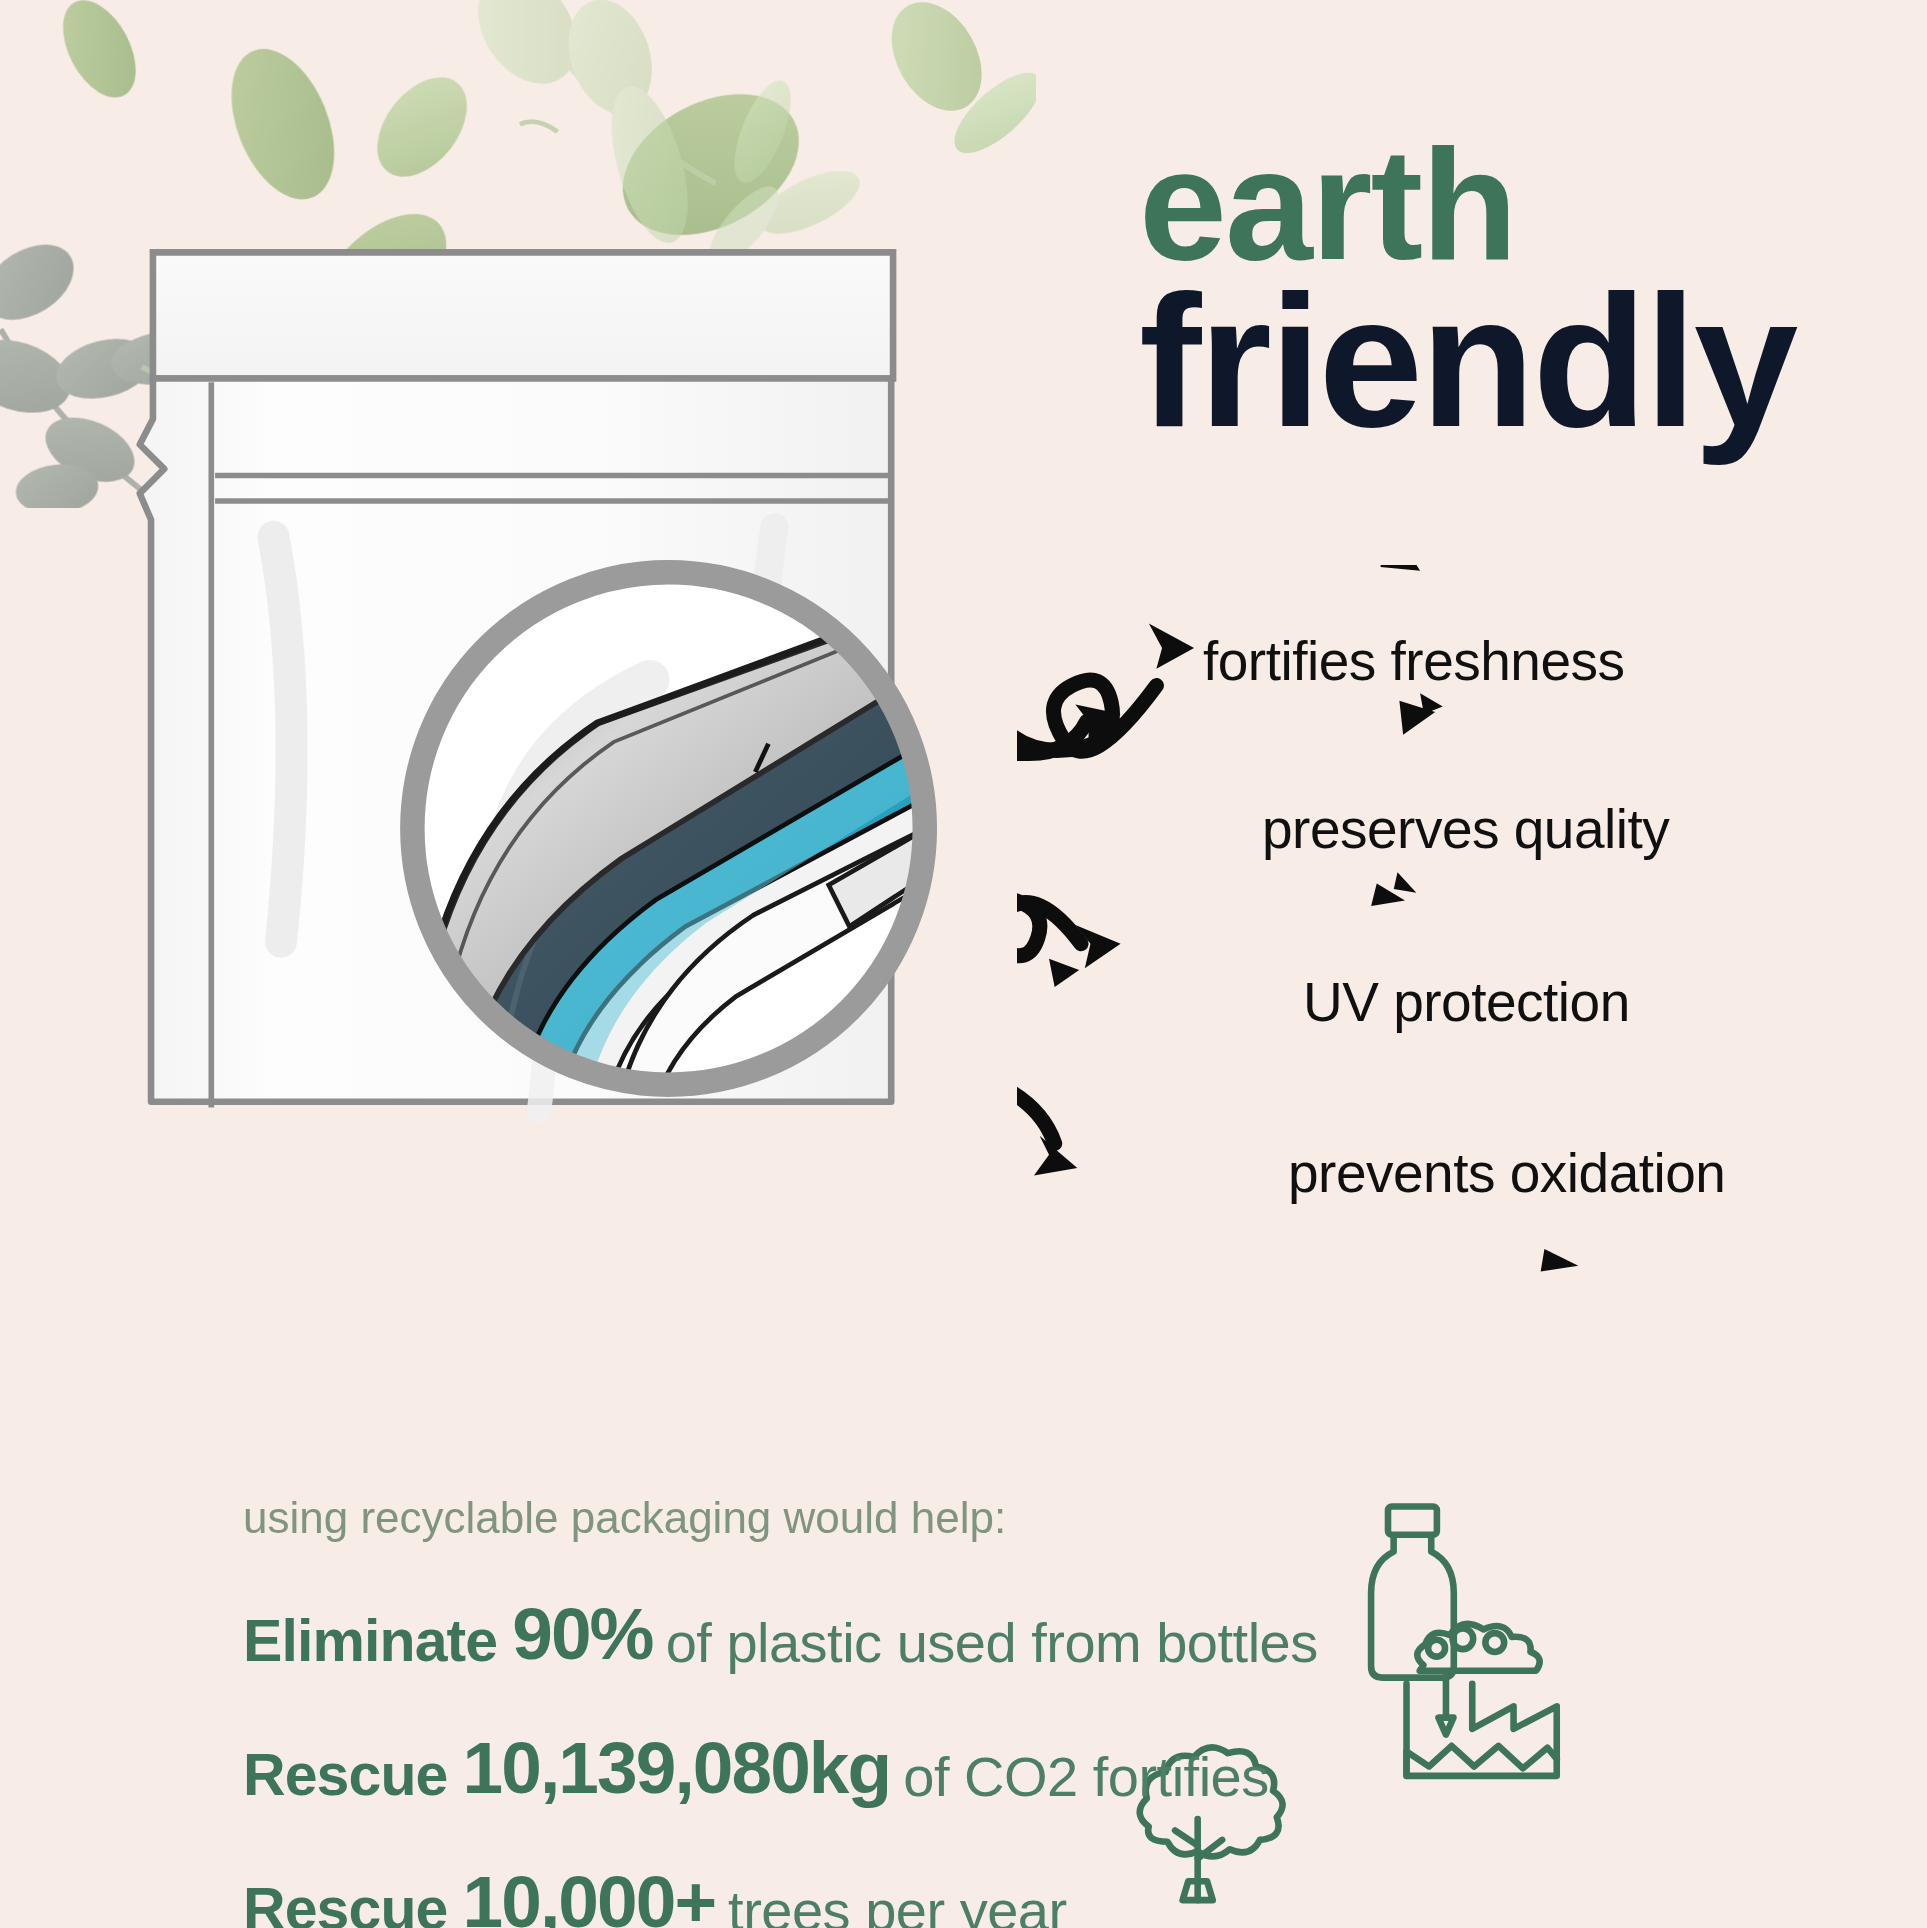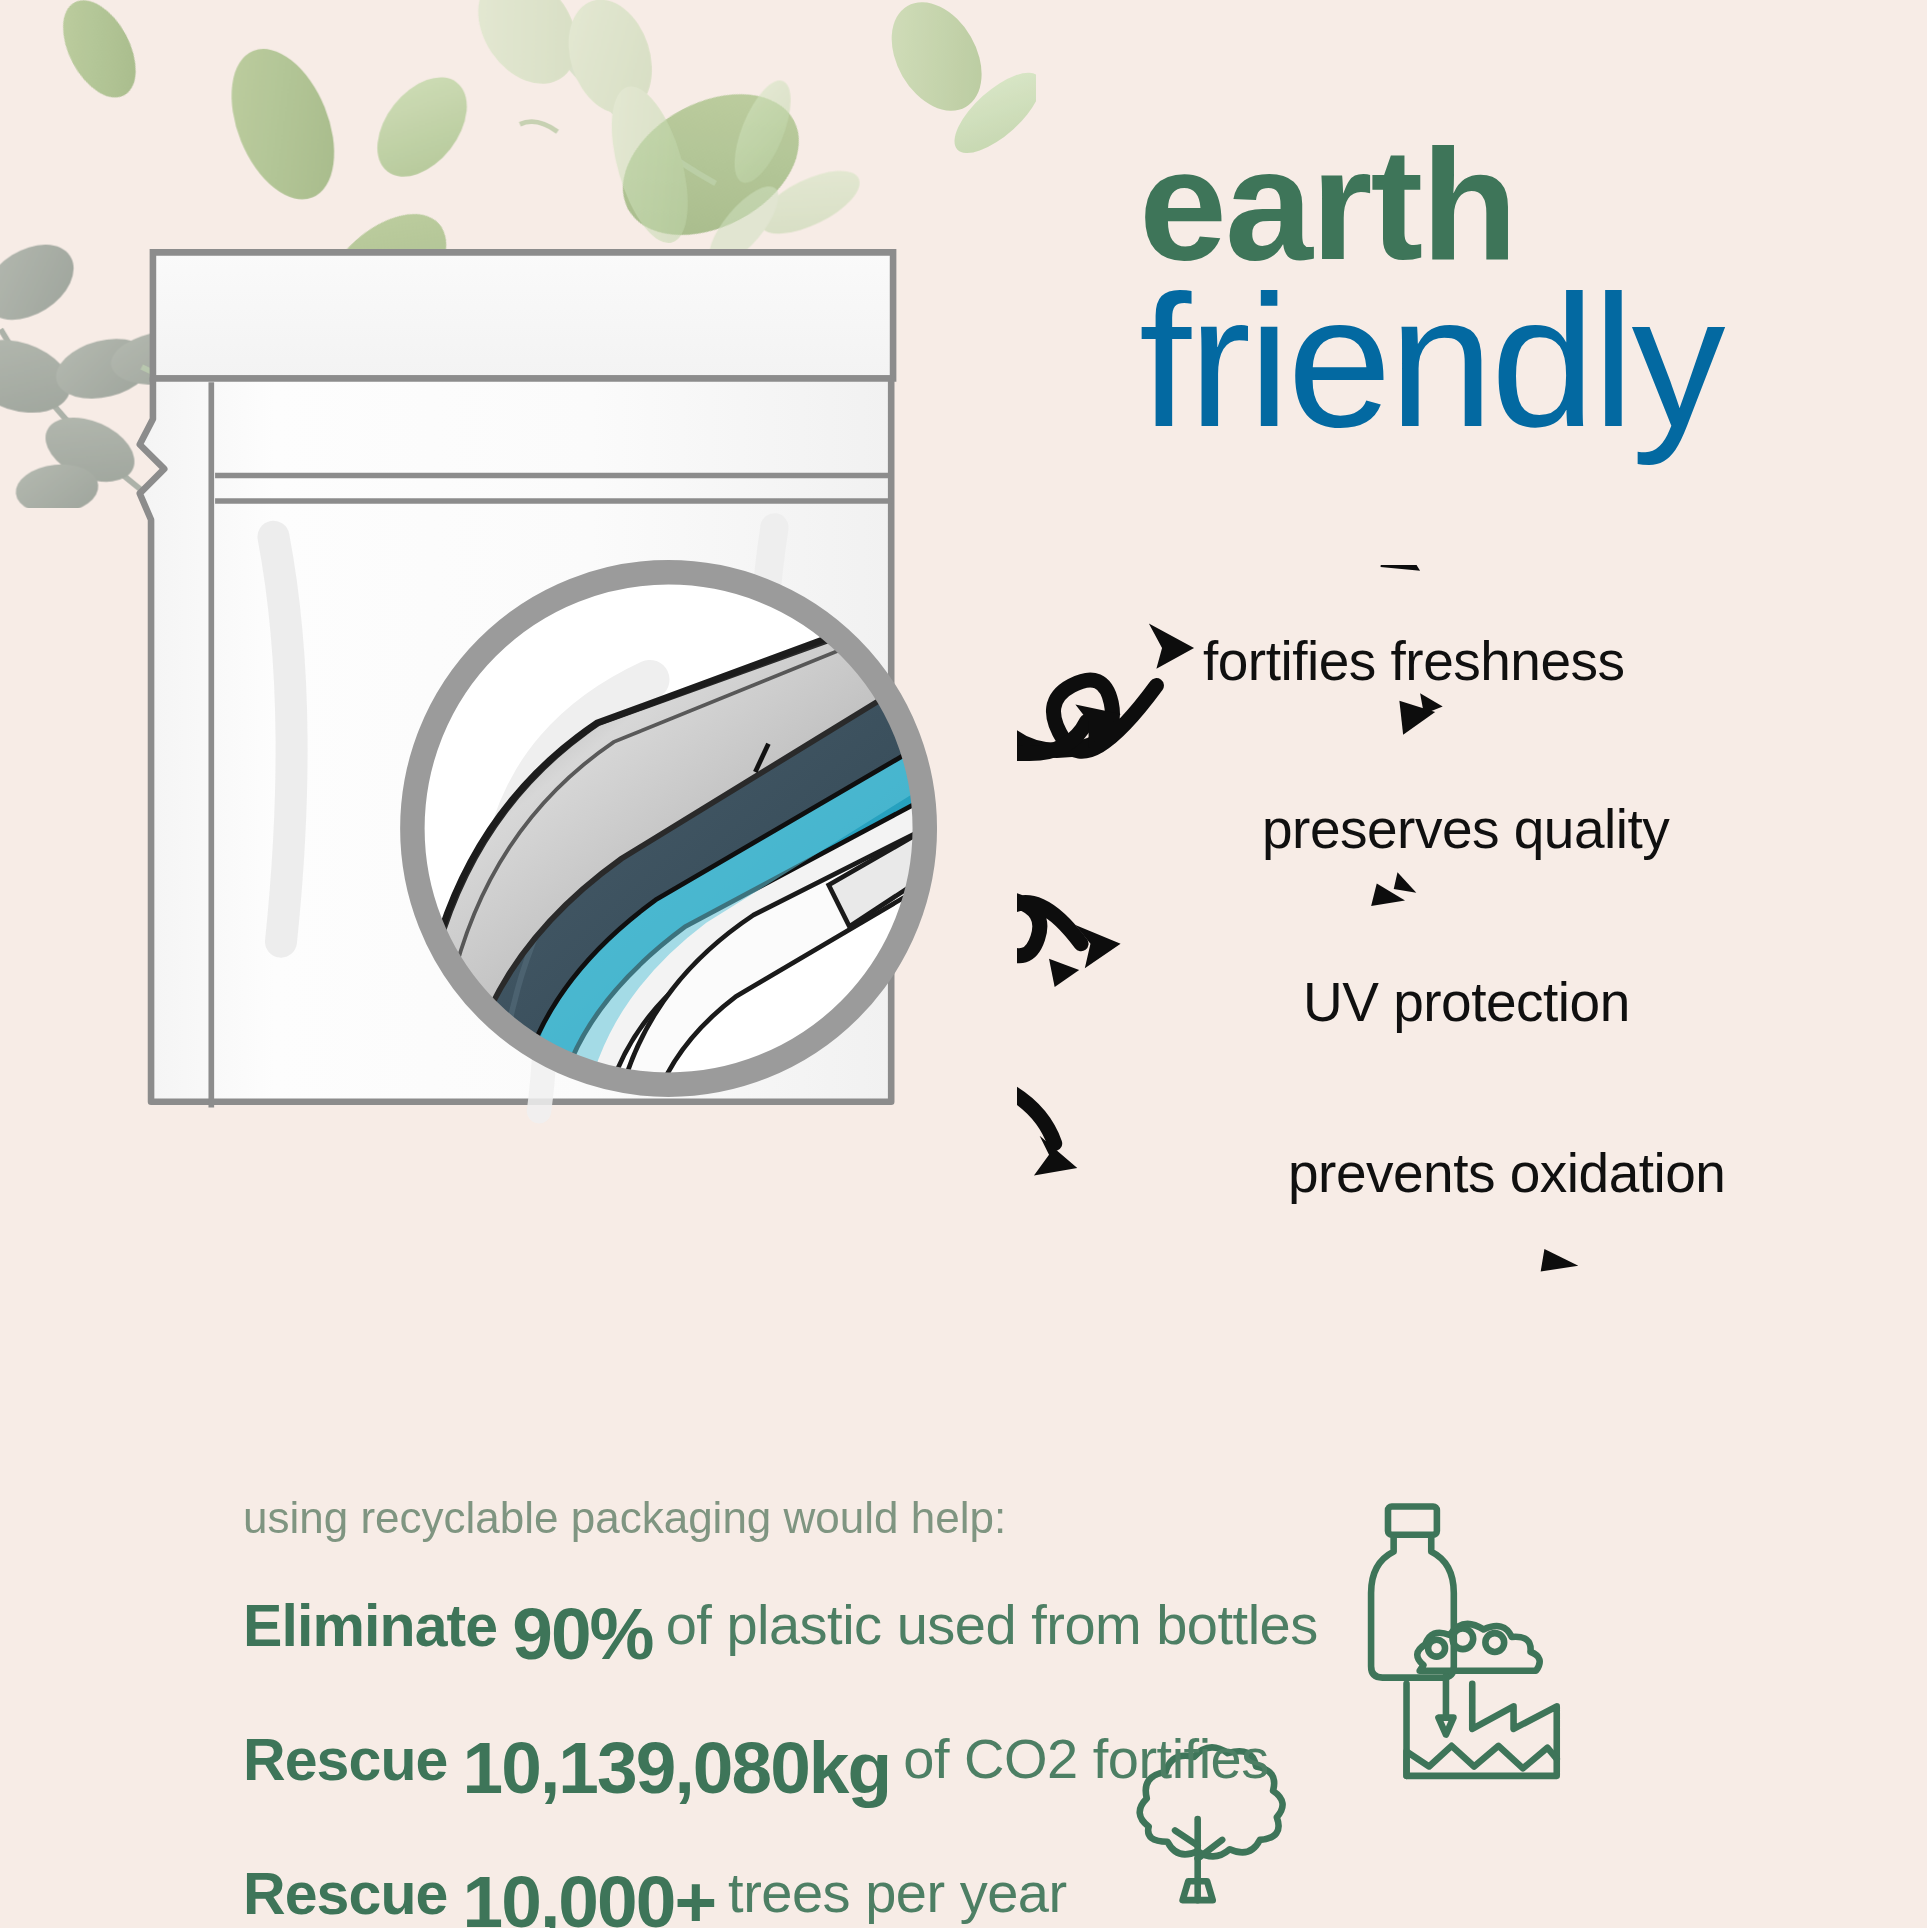--- a/index.html
+++ b/index.html
@@ -38,21 +38,21 @@
     white-space:nowrap;
     letter-spacing:-0.5px;
   }
 
   
   #stats{position:absolute;left:243px;top:1493px;width:1412px;}
   #stats-intro{
     font-size:44px;font-weight:400;letter-spacing:0px;margin:0;
   }
   .stat-row{
-    display:flex;align-items:flex-start;white-space:nowrap;
+    display:flex;align-items:flex-end;white-space:nowrap;
     margin-top:34px;
   }
   .stat-verb{
     font-size:59px;font-weight:700;letter-spacing:-0.9px;
   }
   .stat-num{
     font-size:73px;font-weight:800;letter-spacing:-1.9px;padding:0 13px 0 15px;
   }
   .stat-tail{
     font-size:56px;font-weight:400;letter-spacing:-0.5px;
@@ -258,21 +258,21 @@
       <path d="M382 338 L412 356 L376 362 Z"></path>
       <path d="M404 326 L424 348 L400 344 Z"></path>
 
       <path d="M-46 678 L-6 690 L-34 710 Z"></path>
       <path d="M560 726 L596 744 L556 750 Z"></path>
     </g>
   </svg>
 
   <div id="heading">
     <p id="h-earth" style="color:#3e7559;">earth</p>
-    <p id="h-friendly" style="color:#0369a1;">friendly</p>
+    <p id="h-friendly" style="color:#0f172a;font-weight:bold;">friendly</p>
   </div>
 
   <div class="feature-label" style="left:1203px;top:629px;">fortifies freshness</div>
 
   <div class="feature-label" style="left:1262px;top:797px;">preserves quality</div>
 
   <div class="feature-label" style="left:1303px;top:970px;">UV protection</div>
 
   <div class="feature-label" style="left:1288px;top:1141px;">prevents oxidation</div>
 

